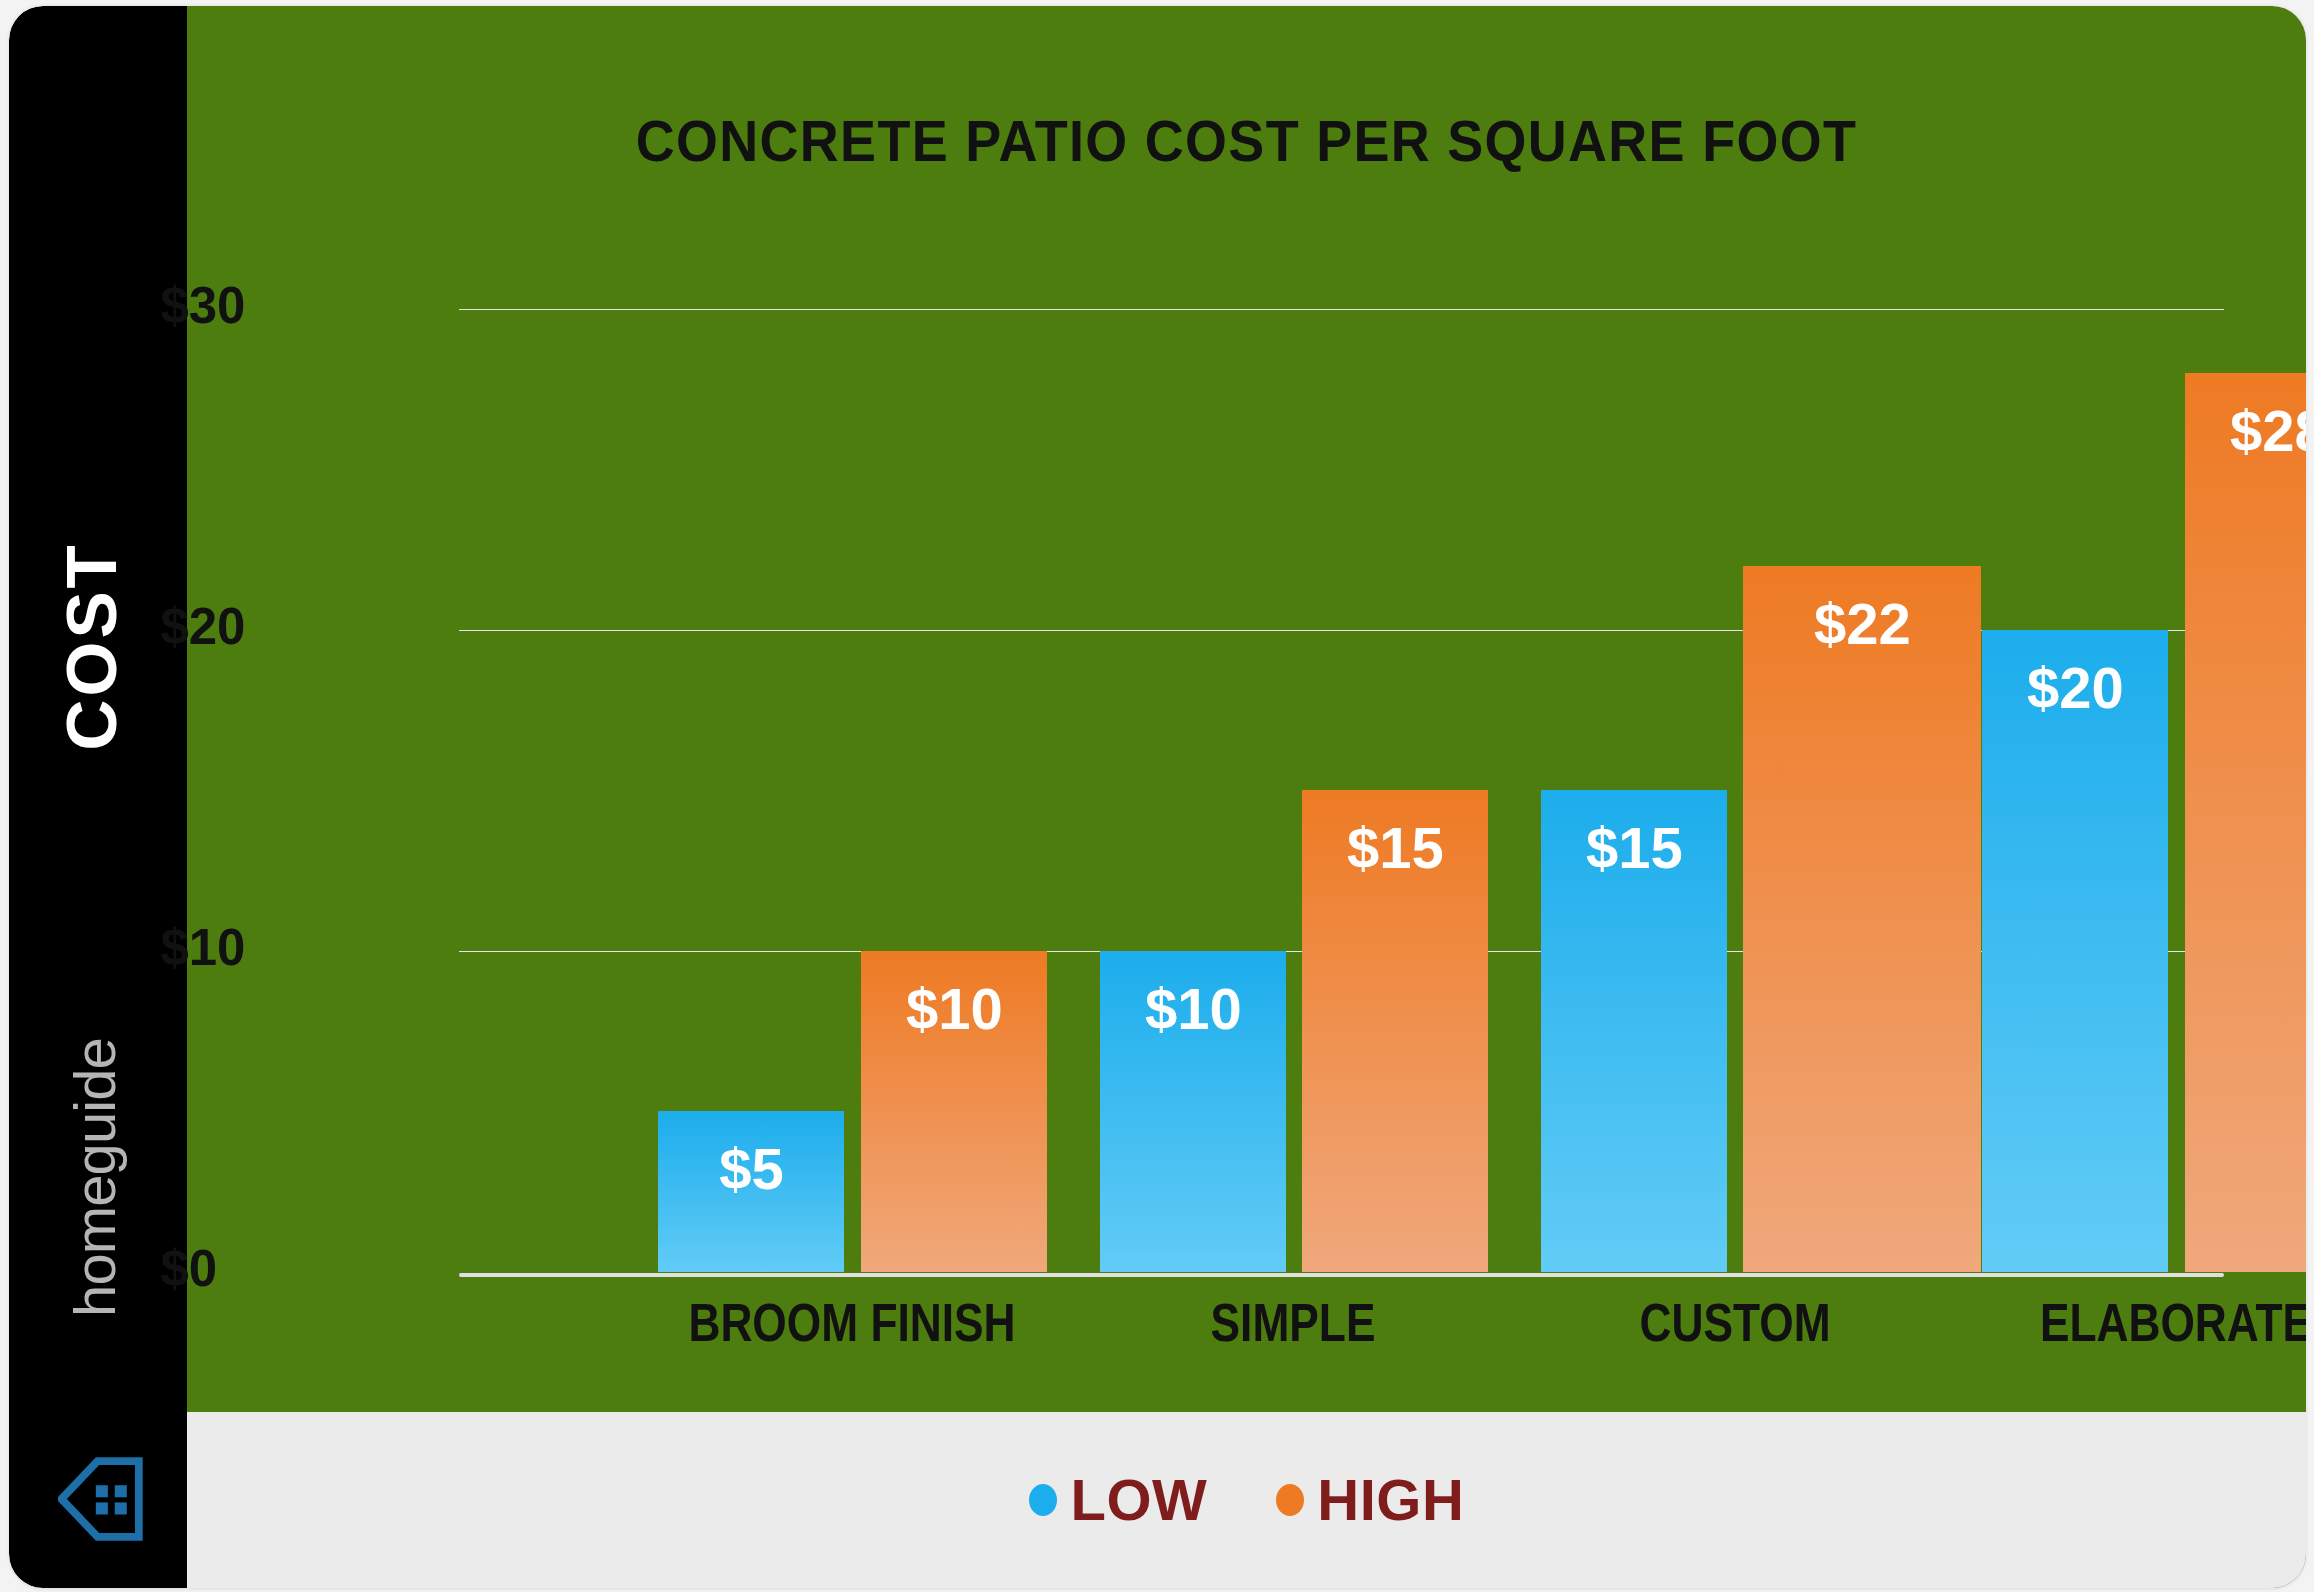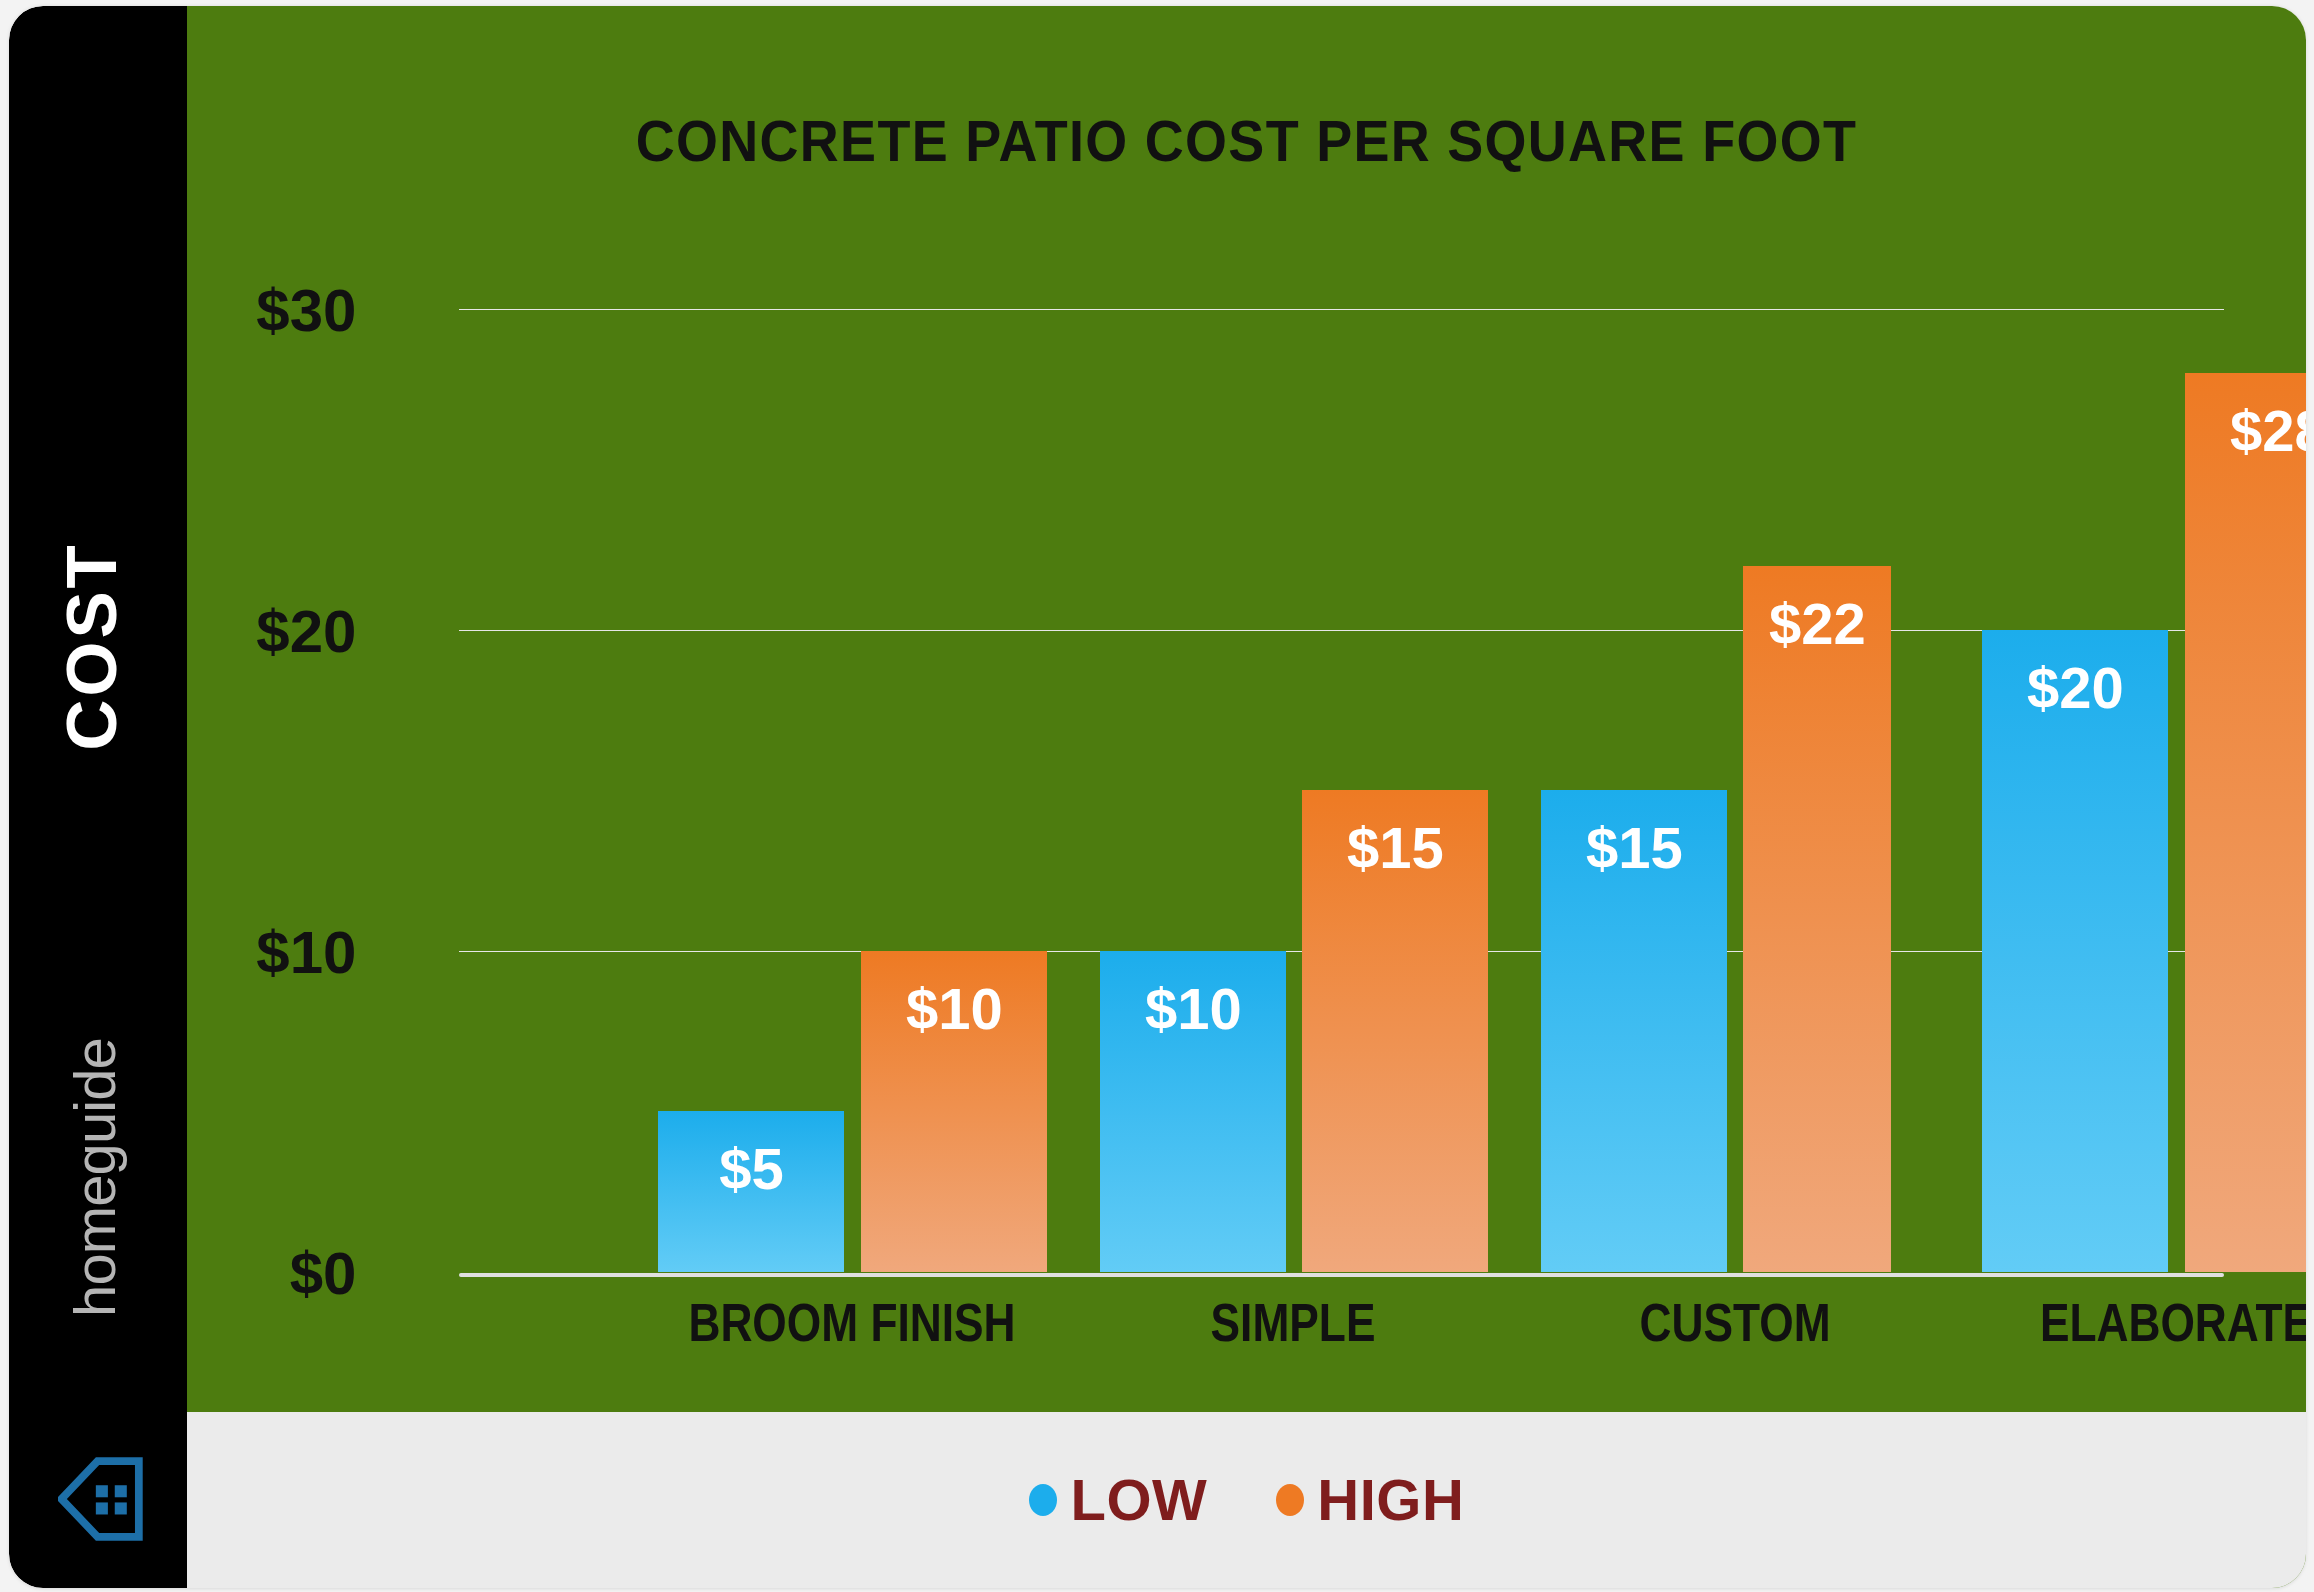--- a/index.html
+++ b/index.html
@@ -118,24 +118,23 @@
   .axisline {
     position: absolute;
     left: 272px;
     width: 1765px;
     height: 4.7px;
     background: #e0e0e0;
     border-radius: 1.9px;
   }
   .ytick {
     position: absolute;
-    right: 1950px;
+    right: 1902px;
     width: 244px;
-    text-align: right;
-    font-size: 60px;
+    font-size: 51px;
     font-weight: bold;
     color: #111111;
     font-family: "Liberation Sans", sans-serif;
   }
 
   .bar {
     position: absolute;
     bottom: 0;
   }
   .bar.low  { background: linear-gradient(to bottom, #1CADEC 0%, #62CCF6 100%); }
@@ -242,21 +241,21 @@
           <div class="bar low" style="left: 913px; width: 186px; height: 321px; bottom: 140px;">
             <div class="bar-label">$10</div>
           </div>
           <div class="bar high" style="left: 1115px; width: 186px; height: 482px; bottom: 140px;">
             <div class="bar-label">$15</div>
           </div>
           <div class="cat-label" style="left: 884px; width: 444px;">SIMPLE</div>
           <div class="bar low" style="left: 1354px; width: 186px; height: 482px; bottom: 140px;">
             <div class="bar-label">$15</div>
           </div>
-          <div class="bar high" style="left: 1556px; width: 148px; height: 706px; bottom: 140px;">
+          <div class="bar high" style="left: 1556px; width: 202px; height: 706px; bottom: 140px; padding-left: 36px;">
             <div class="bar-label">$22</div>
           </div>
           <div class="cat-label" style="left: 1326px; width: 444px;">CUSTOM</div>
           <div class="bar low" style="left: 1795px; width: 186px; height: 642px; bottom: 140px;">
             <div class="bar-label">$20</div>
           </div>
           <div class="bar high" style="left: 1998px; width: 186px; height: 899px; bottom: 140px;">
             <div class="bar-label">$28</div>
           </div>
           <div class="cat-label" style="left: 1767px; width: 444px;">ELABORATE</div>

